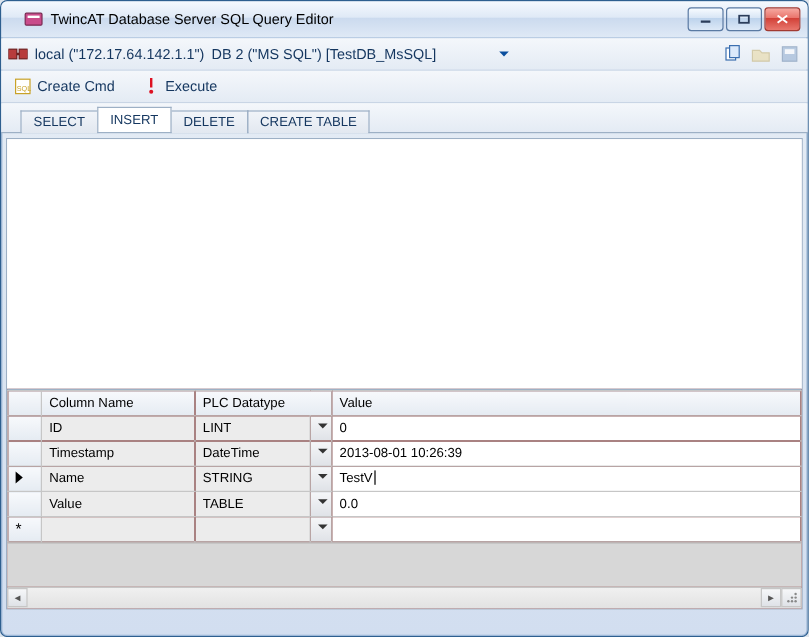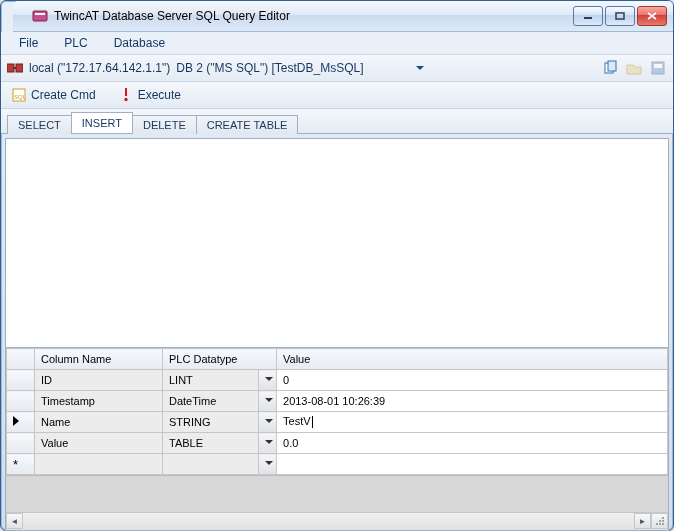--- a/index.html
+++ b/index.html
@@ -25,21 +25,20 @@
   
   .titlebar {
     height: 30px;
     display: flex;
     align-items: center;
     padding: 0 6px 0 19px;
     background: linear-gradient(#f5f9fe, #dfe9f6 45%, #cbdaee 46%, #dfe9f6);
     border-top-left-radius: 5px;
     border-top-right-radius: 5px;
     border-bottom: 1px solid #9db8d8;
-    margin-left: 12px;
   }
   .titlebar .app-icon {
     width: 16px; height: 16px;
     margin-right: 6px;
     flex: 0 0 auto;
   }
   .titlebar .title-text {
     flex: 1 1 auto;
     font-size: 12px;
     color: #000;
@@ -162,21 +161,21 @@
     display: inline-flex;
     align-items: center;
     justify-content: center;
   }
 
   
   .tabstrip {
     display: flex;
     align-items: flex-end;
     height: 24px;
-    padding-left: 6px;
+    padding-left: 16px;
     background: linear-gradient(#f4f7fb, #e4ebf4);
     border-bottom: 1px solid #9db0c5;
   }
   .tab {
     padding: 3px 10px;
     border: 1px solid #9db0c5;
     border-bottom: none;
     background: linear-gradient(#f1f4f9, #e2e8f0);
     color: #14365f;
     font-size: 11px;
@@ -343,25 +342,20 @@
       </div>
       <div class="win-btn close">
         <svg width="10" height="8">
             <line x1="1" y1="1" x2="9" y2="7" stroke="#fff" stroke-width="1.6"></line>
             <line x1="9" y1="1" x2="1" y2="7" stroke="#fff" stroke-width="1.6"></line>
           </svg>
       </div>
     </div>
   </div>
 
-  <div class="menubar">
-    <span class="menu-item">File</span>
-    <span class="menu-item">PLC</span>
-    <span class="menu-item">Database</span>
-  </div>
 
   <div class="toolbar">
     <span class="conn-icon">
       <svg viewBox="0 0 16 12" width="16" height="12">
         <rect x="0" y="2" width="7" height="8" fill="#b73c3c" stroke="#6e1f1f"></rect>
         <rect x="9" y="2" width="7" height="8" fill="#b73c3c" stroke="#6e1f1f"></rect>
         <line x1="7" y1="6" x2="9" y2="6" stroke="#6e1f1f" stroke-width="2"></line>
       </svg>
     </span>
     <span class="tb-label">local ("172.17.64.142.1.1")</span>

